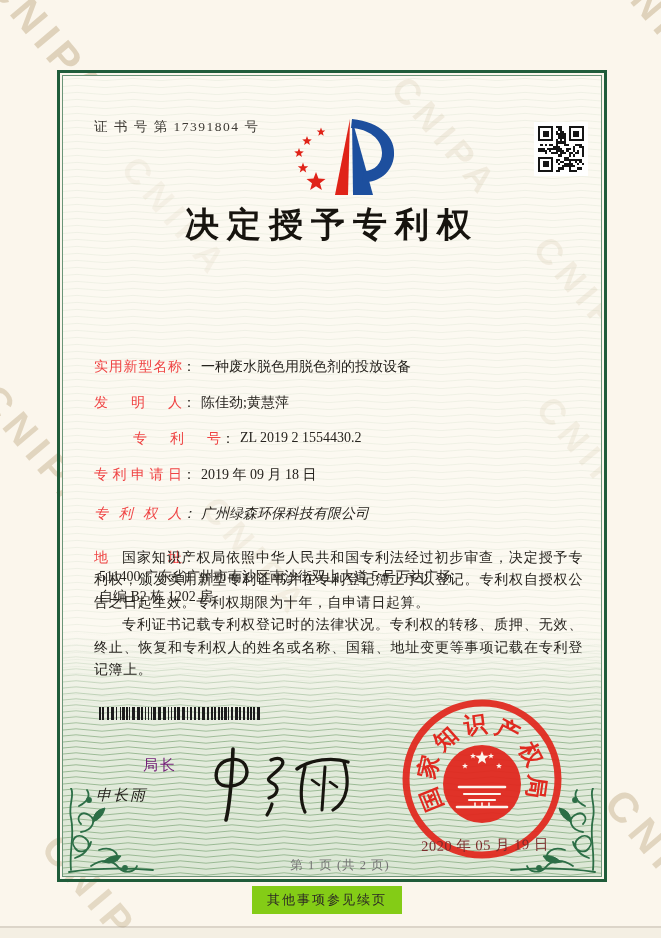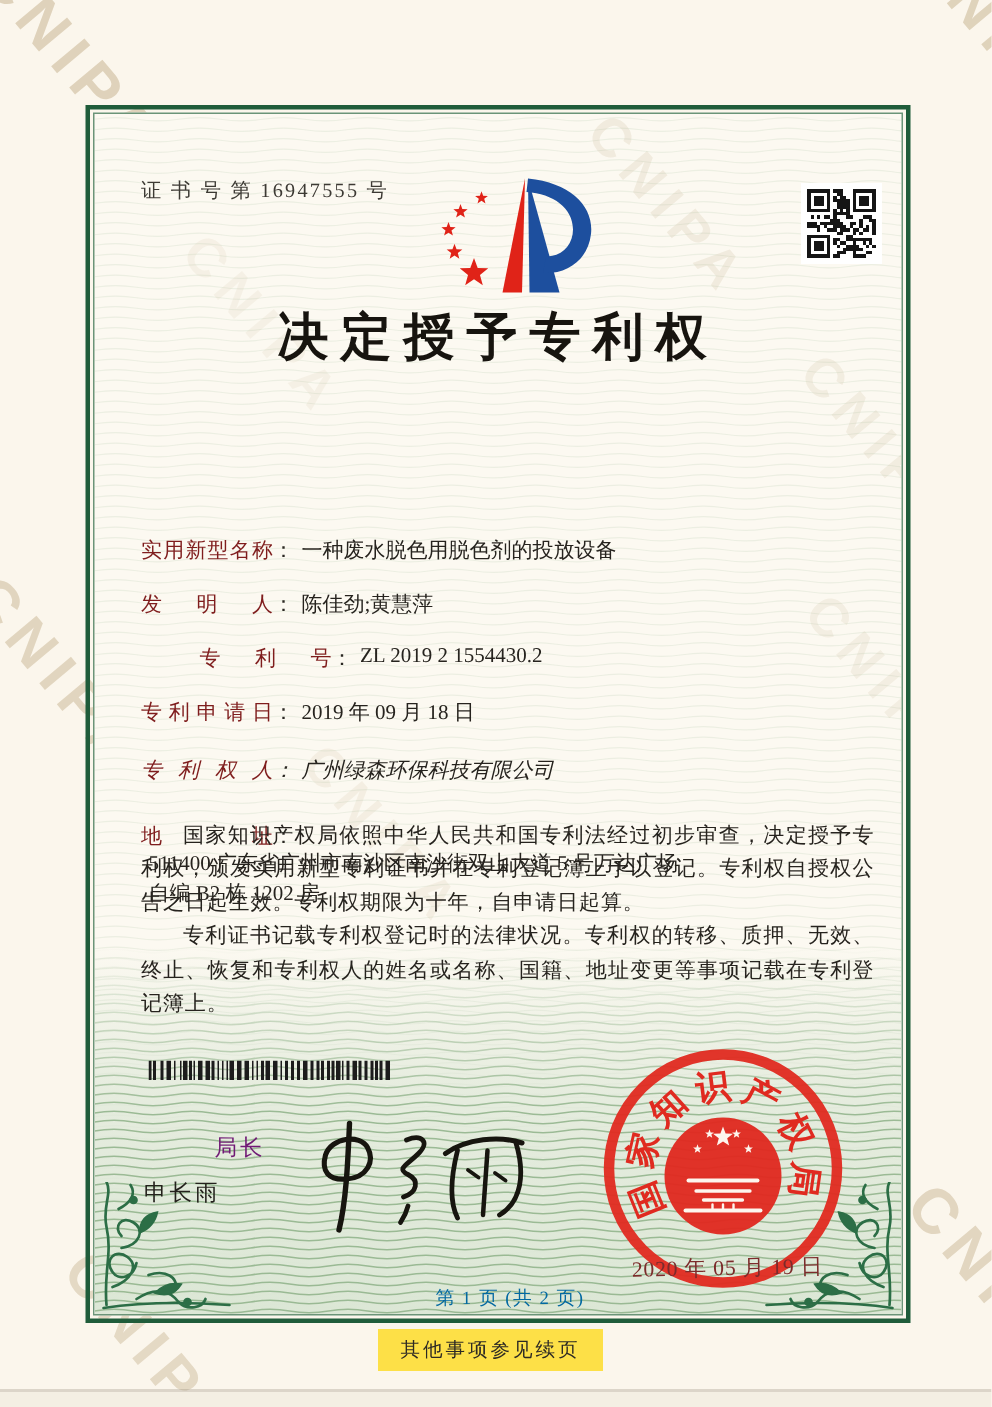--- a/index.html
+++ b/index.html
@@ -51,60 +51,60 @@
     position:absolute;left:0;right:0;top:126px;
     text-align:center;font-size:34px;font-weight:bold;
     letter-spacing:8px;color:#17140f;
   }
   .fields{position:absolute;left:31px;top:0;width:492px;height:100%;font-size:14px;}
   .frow{position:absolute;left:0;white-space:nowrap;}
   .flabel{
     display:inline-block;width:88px;
     text-align:justify;text-align-last:justify;
     -moz-text-align-last:justify;
-    vertical-align:top;color:#7f1d1d;
+    vertical-align:top;color:#ef4444;
   }
   .fcolon{vertical-align:top;}
   .fvalue{margin-left:5px;vertical-align:top;color:#26231e;}
   .fvalue .line2{display:block;}
   .extra{margin-left:28px;}
   .paras{
     position:absolute;left:31px;top:471px;width:489px;
     font-size:14px;line-height:22.4px;letter-spacing:.6px;
     text-align:justify;color:#26231e;
   }
   .paras p{margin:0;text-indent:2em;}
   .barcode{position:absolute;left:36px;top:631px;}
   .director-title{
     position:absolute;left:33px;top:680px;
     font-family:"Liberation Sans","DejaVu Sans",sans-serif;
     font-size:15px;letter-spacing:2px;color:#701a75;margin-left:47px;
   }
   .director-name{
     position:absolute;left:33px;top:710px;
     font-family:"Liberation Sans","DejaVu Sans",sans-serif;
-    font-size:15px;letter-spacing:2px;color:#24211c;
+    font-size:15px;letter-spacing:2px;color:#24211c;font-style:italic;
   }
   .signature{position:absolute;left:138px;top:666px;}
   .seal{position:absolute;left:334px;top:618px;}
   .seal-date{
     position:absolute;left:342px;top:760px;width:160px;
     text-align:center;font-size:14.5px;letter-spacing:.5px;
     color:#7c2b2b;transform:rotate(-1deg);
   }
   .page-indicator{
     position:absolute;left:0;right:0;top:781px;
-    text-align:center;font-size:12.5px;color:#0369a1;letter-spacing:1px;margin-left:16px;
+    text-align:center;font-size:12.5px;color:#737373;letter-spacing:1px;margin-left:16px;
   }
   .ornament{position:absolute;bottom:2px;}
   .orn-left{left:2px;}
   .orn-right{right:2px;transform:scaleX(-1);}
   .footer-note{
     position:absolute;left:252px;top:886px;
-    background:#fde047;padding:5px 15px;
+    background:#84cc16;padding:5px 15px;
     font-size:13px;letter-spacing:2px;color:#2c2924;
   }
   .scan-edge{position:absolute;left:0;right:0;top:926px;height:2px;background:rgba(140,130,112,.28);}
   .scan-bottom{position:absolute;left:0;right:0;top:928px;height:10px;background:#f4efe3;}
 </style>
 </head>
 <body>
 
 <div id="wm-outer">
     <div class="wm" style="left: -34px; top: 14px; font-size: 42px; opacity: 0.55;">CNIPA</div>
@@ -279,21 +279,21 @@
       </svg>
 
     <div id="wm-inner">
         <div class="wm" style="left: 310px; top: 40px; font-size: 36px; opacity: 0.2;">CNIPA</div>
         <div class="wm" style="left: 452px; top: 200px; font-size: 36px; opacity: 0.18;">CNIPA</div>
         <div class="wm" style="left: 455px; top: 360px; font-size: 36px; opacity: 0.16;">CNIPA</div>
         <div class="wm" style="left: 120px; top: 460px; font-size: 36px; opacity: 0.15;">CNIPA</div>
         <div class="wm" style="left: 40px; top: 120px; font-size: 36px; opacity: 0.12;">CNIPA</div>
       </div>
 
-    <div class="cert-no">证 书 号 第 16947555 号</div>
+    <div class="cert-no">证 书 号 第 17391804 号</div>
 
     <svg class="logo" id="logoSvg" width="112" height="88" viewBox="0 0 112 88">
         <polygon points="61,3 46,79 59,79" fill="#e02318"></polygon>
         <polygon points="63,3 64,79 84,79" fill="#1d4f9e"></polygon>
         <path d="M63,3 C92,6 107,22 105,40 C103,58 88,67 73,66 L75,55 C86,55 93,47 93,37 C93,23 80,13 62,12 Z" fill="#1d4f9e"></path>
         <polygon points="27.00,56.00 29.47,62.60 36.51,62.91 30.99,67.30 32.88,74.09 27.00,70.20 21.12,74.09 23.01,67.30 17.49,62.91 24.53,62.60" fill="#e02318"></polygon>
         <polygon points="14.00,46.50 15.36,50.13 19.23,50.30 16.20,52.71 17.23,56.45 14.00,54.31 10.77,56.45 11.80,52.71 8.77,50.30 12.64,50.13" fill="#e02318"></polygon>
         <polygon points="10.00,32.00 11.23,35.30 14.76,35.45 12.00,37.65 12.94,41.05 10.00,39.10 7.06,41.05 8.00,37.65 5.24,35.45 8.77,35.30" fill="#e02318"></polygon>
         <polygon points="18.00,20.00 19.23,23.30 22.76,23.45 20.00,25.65 20.94,29.05 18.00,27.10 15.06,29.05 16.00,25.65 13.24,23.45 16.77,23.30" fill="#e02318"></polygon>
         <polygon points="32.00,11.50 33.11,14.47 36.28,14.61 33.80,16.58 34.65,19.64 32.00,17.89 29.35,19.64 30.20,16.58 27.72,14.61 30.89,14.47" fill="#e02318"></polygon>

